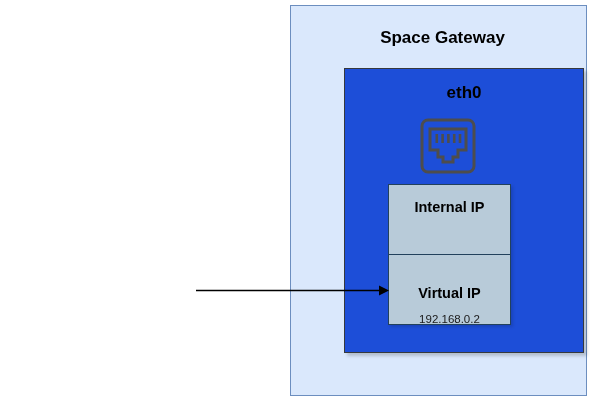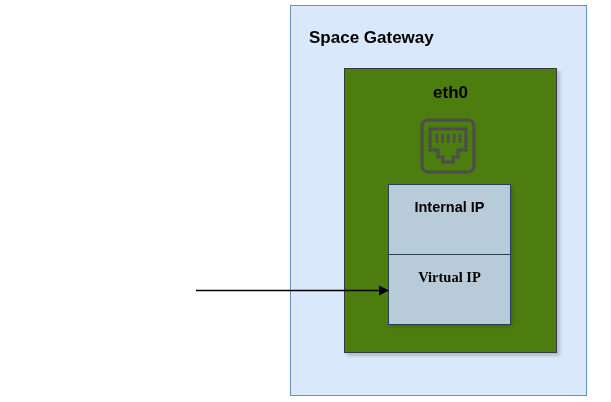--- a/index.html
+++ b/index.html
@@ -24,38 +24,38 @@
     left: 290px;
     top: 5px;
     width: 297px;
     height: 391px;
     background: #dae8fc;
     border: 1px solid #6c8ebf;
     box-sizing: border-box;
   }
   .gateway-title {
     position: absolute;
-    left: 18px;
+    left: 4px;
     top: 22px;
     width: 100%;
-    text-align: left;
+    text-align: center;
     font-size: 17px;
     font-weight: bold;
     color: #000000;
     line-height: 20px;
   }
 
   
   .eth-box {
     position: absolute;
     left: 344px;
     top: 68px;
-    width: 213px;
+    width: 240px;
     height: 285px;
-    background: #4d7c0f;
+    background: #1d4ed8;
     border: 1.5px solid #36393d;
     box-sizing: border-box;
     box-shadow: 3px 3px 3px rgba(0,0,0,0.18);
   }
   .eth-title {
     position: absolute;
     left: 0;
     top: 14px;
     width: 100%;
     text-align: center;
@@ -93,23 +93,22 @@
     width: 100%;
     box-sizing: border-box;
     text-align: center;
   }
   .ip-cell.top {
     top: 0;
     height: 70px;
     border-bottom: 1.5px solid #22415c;
   }
   .ip-cell.bottom {
-    top: 70px;
+    top: 86px;
     height: 68.5px;
-    font-family: Liberation Serif, serif;
   }
   .ip-label {
     margin-top: 14px;
     font-size: 14.5px;
     font-weight: bold;
     color: #000000;
     line-height: 17px;
   }
   .ip-value {
     margin-top: 10px;
@@ -178,20 +177,21 @@
       <rect x="39.7" y="17" width="2.6" height="9" fill="#4d4d4d"></rect>
     </svg>
   </div>
 
   <div class="ip-stack">
     <div class="ip-cell top">
       <div class="ip-label">Internal IP</div>
     </div>
     <div class="ip-cell bottom">
       <div class="ip-label">Virtual IP</div>
+      <div class="ip-value">192.168.0.2</div>
     </div>
   </div>
 
 
   <div class="connector">
     <svg width="200" height="32" viewBox="0 0 200 32" xmlns="http://www.w3.org/2000/svg">
       <line x1="0" y1="15.5" x2="184" y2="15.5" stroke="#000000" stroke-width="1.4"></line>
       <polygon points="183,10.5 193,15.5 183,20.5" fill="#000000"></polygon>
     </svg>
   </div>

